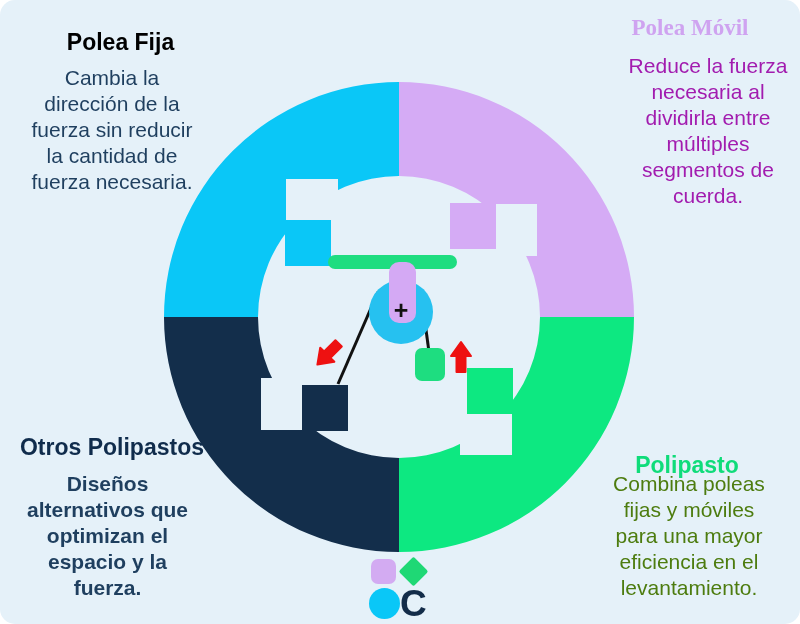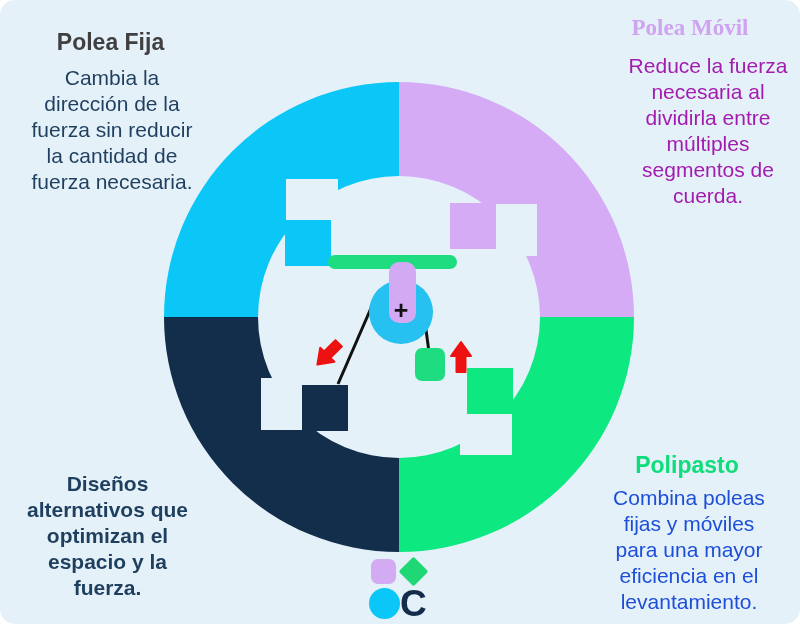--- a/index.html
+++ b/index.html
@@ -73,41 +73,42 @@
     </g>
 
     <g>
       <rect x="371" y="559" width="25" height="25" rx="7" fill="#d3abf2"></rect>
       <rect x="403" y="561" width="21" height="21" rx="2" transform="rotate(45 413.5 571.5)" fill="#1fd875"></rect>
       <circle cx="384.5" cy="603.5" r="15.5" fill="#0ac7f7"></circle>
       <text x="400" y="616" font-size="37" font-weight="bold" fill="#132c49">C</text>
     </g>
   </svg>
 
-  <div class="txt heading" style="left: 8px; top: 29px; width: 205px; color: #404040;">Polea Fija</div>
+  <div class="txt heading" style="left: 18px; top: 29px; width: 205px; color: #000000;">Polea Fija</div>
   <div class="txt body-copy" style="left: 14px; top: 65px; width: 196px; color: rgb(31, 63, 95);">Cambia la
 dirección de la
 fuerza sin reducir
 la cantidad de
 fuerza necesaria.</div>
 
   <div class="txt heading" style="left: 590px; top: 15px; width: 200px; color: rgb(207, 163, 240); font-family: Liberation Serif, serif;">Polea Móvil</div>
   <div class="txt body-copy" style="left: 608px; top: 53px; width: 200px; color: #a21caf;">Reduce la fuerza
 necesaria al
 dividirla entre
 múltiples
 segmentos de
 cuerda.</div>
 
+  <div class="txt heading" style="left: 12px; top: 434px; width: 200px; color: rgb(16, 44, 76);">Otros Polipastos</div>
   <div class="txt body-copy" style="left: 10px; top: 471px; width: 195px; color: rgb(31, 63, 95); font-weight: bold;">Diseños
 alternativos que
 optimizan el
 espacio y la
 fuerza.</div>
 
   <div class="txt heading" style="left: 587px; top: 452px; width: 200px; color: rgb(15, 220, 122);">Polipasto</div>
-  <div class="txt body-copy" style="left: 590px; top: 485px; width: 198px; color: #1d4ed8;">Combina poleas
+  <div class="txt body-copy" style="left: 590px; top: 471px; width: 198px; color: #4d7c0f;">Combina poleas
 fijas y móviles
 para una mayor
 eficiencia en el
 levantamiento.</div>
 
 </div>
 
 </body></html>

